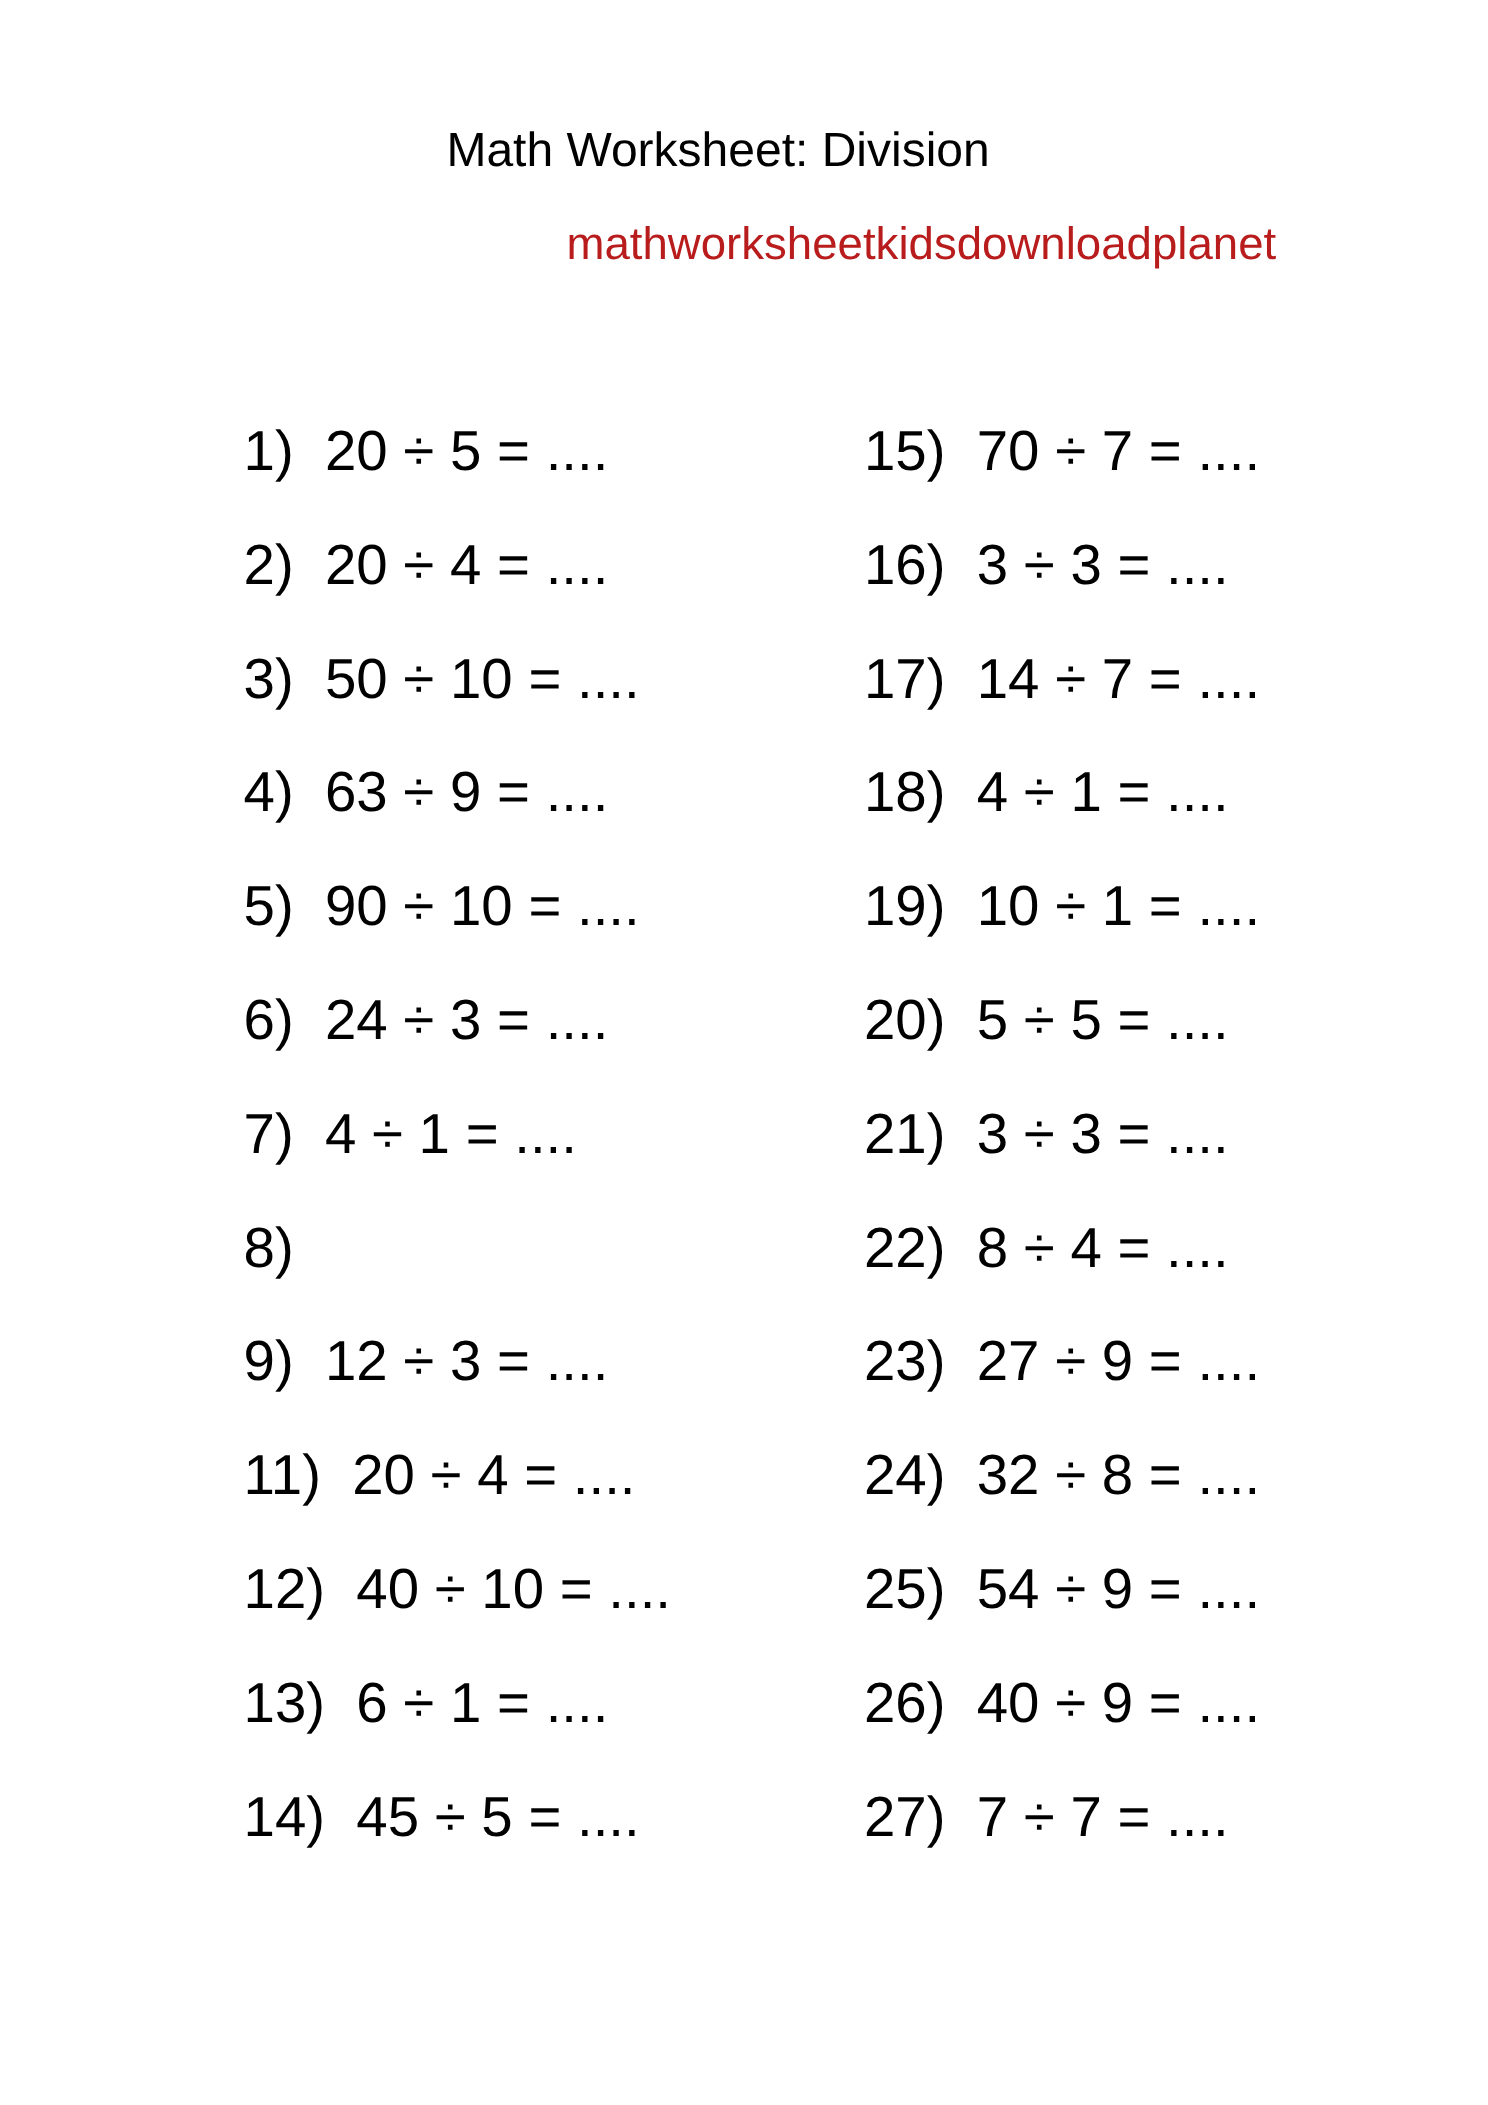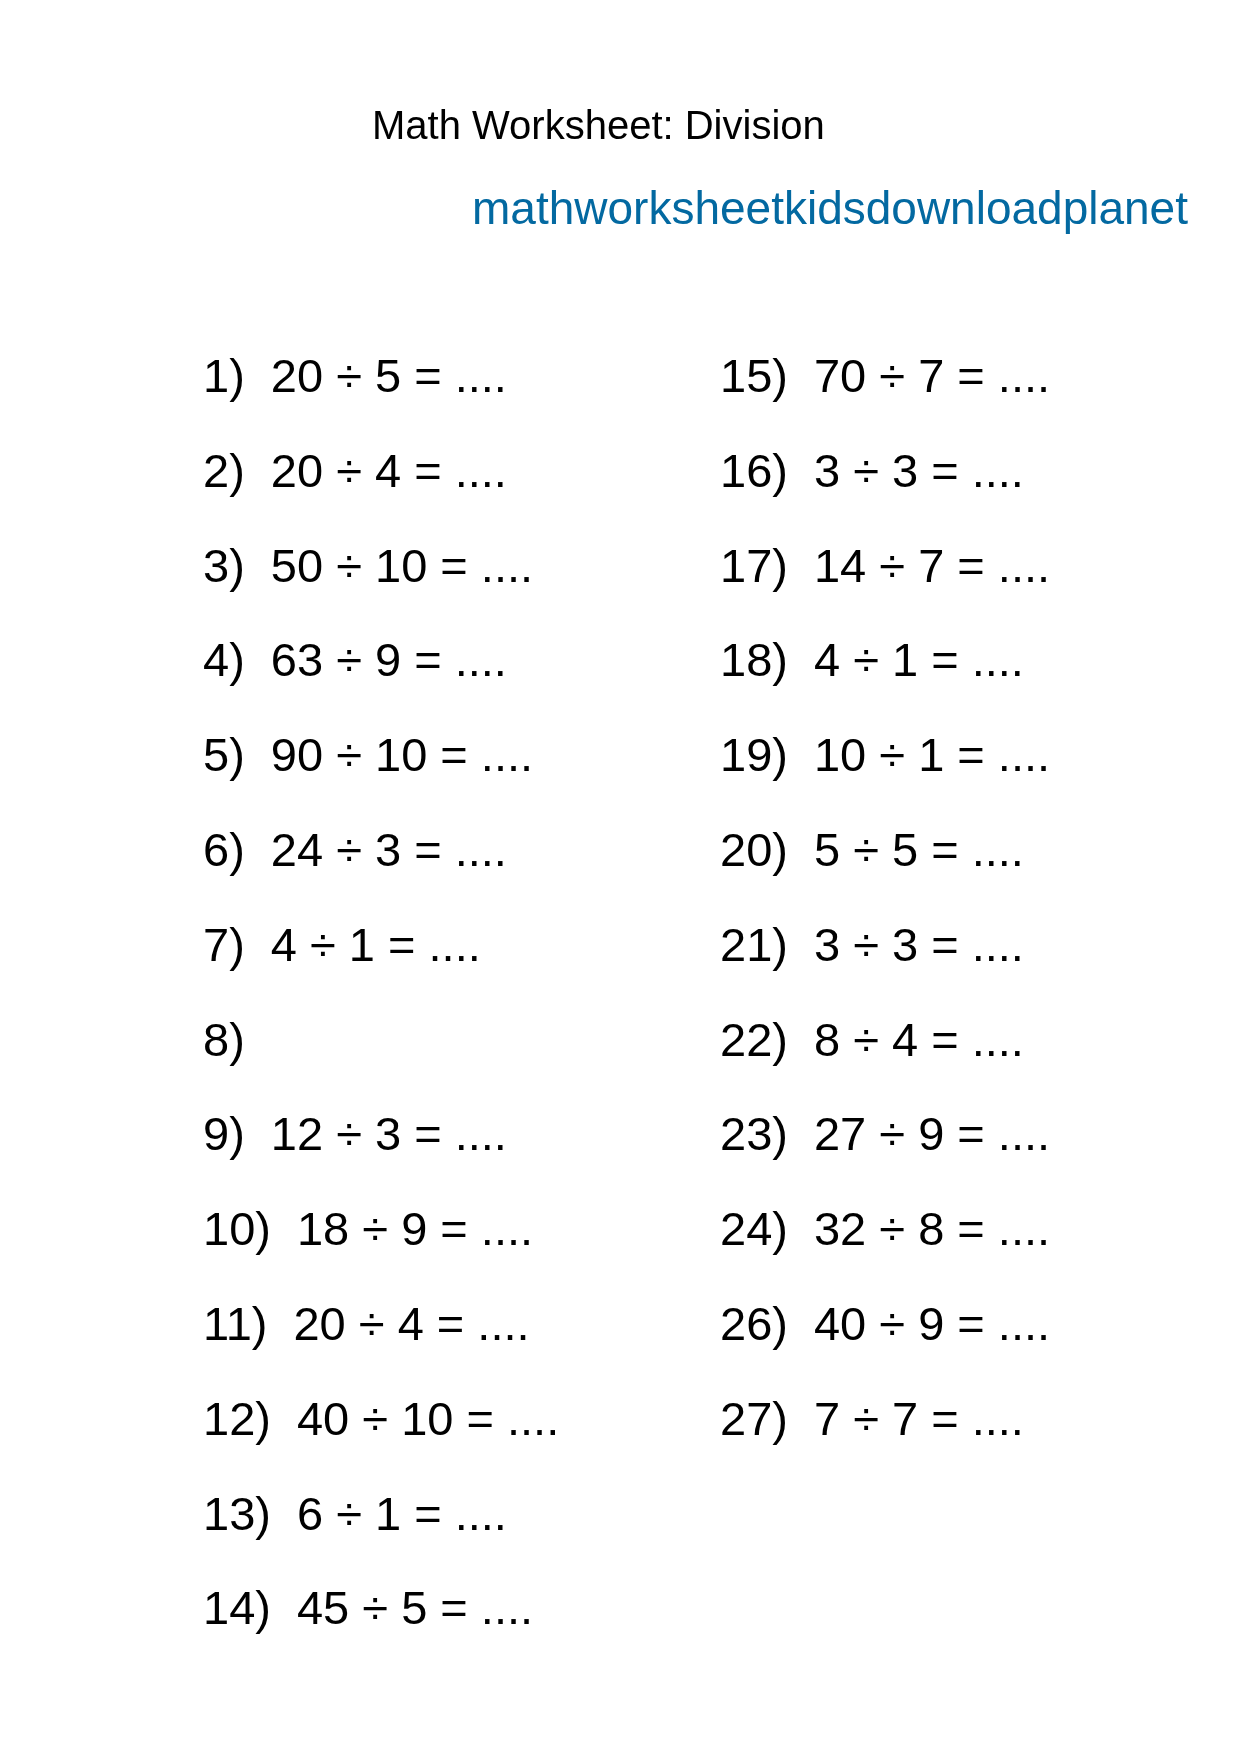--- a/index.html
+++ b/index.html
@@ -1,18 +1,18 @@
 <!DOCTYPE html>
 <html><head>
 <meta charset="utf-8">
 <style>
   html, body { margin:0; padding:0; background:#ffffff; }
   body { width:1240px; height:1754px; position:relative; overflow:hidden; font-family:"Liberation Sans", sans-serif; color:#000; }
   .title { position:absolute; left:372px; top:105px; font-size:40px; line-height:1; white-space:nowrap; }
-  .subtitle { position:absolute; left:472px; top:185px; font-size:46px; line-height:1; color:#0369a1; white-space:nowrap; }
+  .subtitle { position:absolute; left:472px; top:185px; font-size:38px; line-height:1; color:#b91c1c; white-space:nowrap; }
   .col { position:absolute; top:352px; }
   .col.left { left:203px; }
   .col.right { left:704px;margin-left:16px; }
   .row { height:94.8px; font-size:47px; line-height:47px; white-space:nowrap; display:flex; }
   .num { display:inline-block; }
   .expr { display:inline-block; margin-left:26px; }
   .col.right .expr { margin-left:26px; }
 </style>
 </head>
 <body>
@@ -48,24 +48,20 @@
   <div class="row">
       <span class="num">7)</span>
       <span class="expr">4 ÷ 1 = ....</span>
     </div>
   <div class="row">
       <span class="num">8)</span>
     </div>
   <div class="row">
       <span class="num">9)</span>
       <span class="expr">12 ÷ 3 = ....</span>
-    </div>
-  <div class="row">
-      <span class="num">10)</span>
-      <span class="expr">18 ÷ 9 = ....</span>
     </div>
   <div class="row">
       <span class="num">11)</span>
       <span class="expr">20 ÷ 4 = ....</span>
     </div>
   <div class="row">
       <span class="num">12)</span>
       <span class="expr">40 ÷ 10 = ....</span>
     </div>
   <div class="row">
@@ -113,20 +109,24 @@
     </div>
   <div class="row">
       <span class="num">23)</span>
       <span class="expr">27 ÷ 9 = ....</span>
     </div>
   <div class="row">
       <span class="num">24)</span>
       <span class="expr">32 ÷ 8 = ....</span>
     </div>
   <div class="row">
+      <span class="num">25)</span>
+      <span class="expr">54 ÷ 9 = ....</span>
+    </div>
+  <div class="row">
       <span class="num">26)</span>
       <span class="expr">40 ÷ 9 = ....</span>
     </div>
   <div class="row">
       <span class="num">27)</span>
       <span class="expr">7 ÷ 7 = ....</span>
     </div>
 </div>
 
 </body></html>

